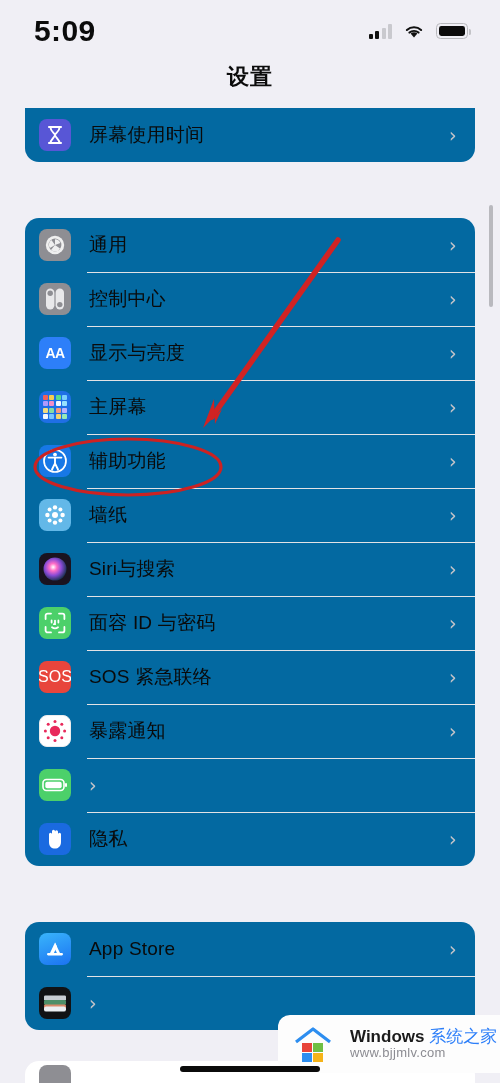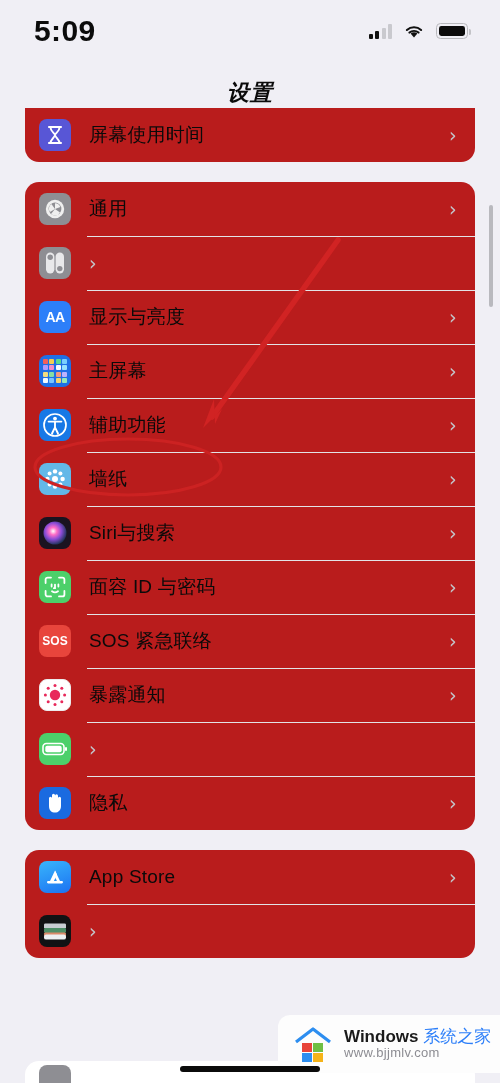--- a/index.html
+++ b/index.html
@@ -43,31 +43,31 @@
   }
   .battery::after {
     content:""; position:absolute; right:-4px; top:5px;
     width:2.4px; height:6px; background:#c3c3c7; border-radius:0 1.5px 1.5px 0;
   }
   .battery span { display:block; height:100%; background:#0b0b0b; border-radius:2.4px; }
 
   
   .navbar {
     height:46px;
-    display:flex; align-items:flex-end; justify-content:center;font-style:italic;
+    display:flex; align-items:flex-start; justify-content:center;
   }
   .nav-title { font-size:22px; font-weight:bold; color:#0b0b0b; letter-spacing:1px; }
 
   
   .content { position:relative; padding:0 25px; }
   .group {
-    background:#b91c1c;
+    background:#0369a1;
     border-radius:14px;
     overflow:hidden;
-    margin-bottom:20px;
+    margin-bottom:56px;
   }
   .group.clipped-top { border-radius:0 0 14px 14px; }
   .row {
     position:relative;
     display:flex; align-items:center;
     height:54px;
     padding-left:14px;
   }
   .row + .row::before {
     content:""; position:absolute; left:62px; right:0; top:0;
@@ -95,40 +95,40 @@
   
   .ic-hourglass { background:#5856d6; }
   .ic-gear { background:#8e8e93; }
   .ic-cc  { background:#8e8e93; }
   .ic-aa  { background:#2d7ff9; color:#fff; font-size:14px; font-weight:bold; letter-spacing:-0.5px; }
   .ic-home{ background:#1f6fe5; }
   .ic-acc { background:#1778e6; }
   .ic-wall{ background:#63b8e8; }
   .ic-siri{ background:#1a1320; }
   .ic-face{ background:#4cd06a; }
-  .ic-sos { background:#e8453c; color:#fff; font-size:12px; font-weight:bold; }
+  .ic-sos { background:#e8453c; color:#fff; font-size:16px; font-weight:normal; }
   .ic-expo{ background:#ffffff; border:1px solid #ececed; }
   .ic-batt{ background:#4cd06a; }
   .ic-priv{ background:#1a6ae0; }
   .ic-appstore{ background:linear-gradient(160deg,#39b5fb 0%,#1b72f2 100%); }
   .ic-wallet{ background:#111214; }
 
   .homegrid { width:24px; height:24px; display:grid; grid-template-columns:repeat(4,1fr); grid-template-rows:repeat(4,1fr); gap:1.5px; }
   .homegrid i { display:block; border-radius:1px; background:#fff; opacity:.95; }
 
   
   .annot { position:absolute; left:0; top:0; width:500px; height:1083px; pointer-events:none; }
 
   
   .watermark {
     position:absolute; right:0; bottom:10px;
     height:58px; width:222px;
     background:#fdfdfd;
     border-radius:12px 0 0 12px;
-    display:flex; align-items:center; gap:10px;
+    display:flex; align-items:center; gap:16px;
     padding-left:14px;
   }
   .wm-text { display:flex; flex-direction:column; line-height:1.15; }
   .wm-title { font-size:17px; color:#1b1b1b; }
   .wm-title b { color:#1b1b1b; font-weight:bold; }
   .wm-title .cn { color:#2d7ff9; }
   .wm-url { font-size:13px; color:#8c8c92; letter-spacing:.3px; }
 
   .home-indicator {
     position:absolute; left:50%; transform:translateX(-50%);
@@ -211,20 +211,21 @@
         </div>
         <div class="row">
           <div class="icon ic-cc">
             <svg width="22" height="24" viewBox="0 0 22 24">
               <rect x="2" y="1.5" width="8.4" height="21" rx="4.2" fill="#e8e8ea"></rect>
               <rect x="11.6" y="1.5" width="8.4" height="21" rx="4.2" fill="#e8e8ea"></rect>
               <circle cx="6.2" cy="6.2" r="2.7" fill="#8e8e93"></circle>
               <circle cx="15.8" cy="17.6" r="2.7" fill="#8e8e93"></circle>
             </svg>
           </div>
+          <div class="row-label">控制中心</div>
           <div class="chev">›</div>
         </div>
         <div class="row">
           <div class="icon ic-aa">AA</div>
           <div class="row-label">显示与亮度</div>
           <div class="chev">›</div>
         </div>
         <div class="row">
           <div class="icon ic-home">
             <div class="homegrid">

